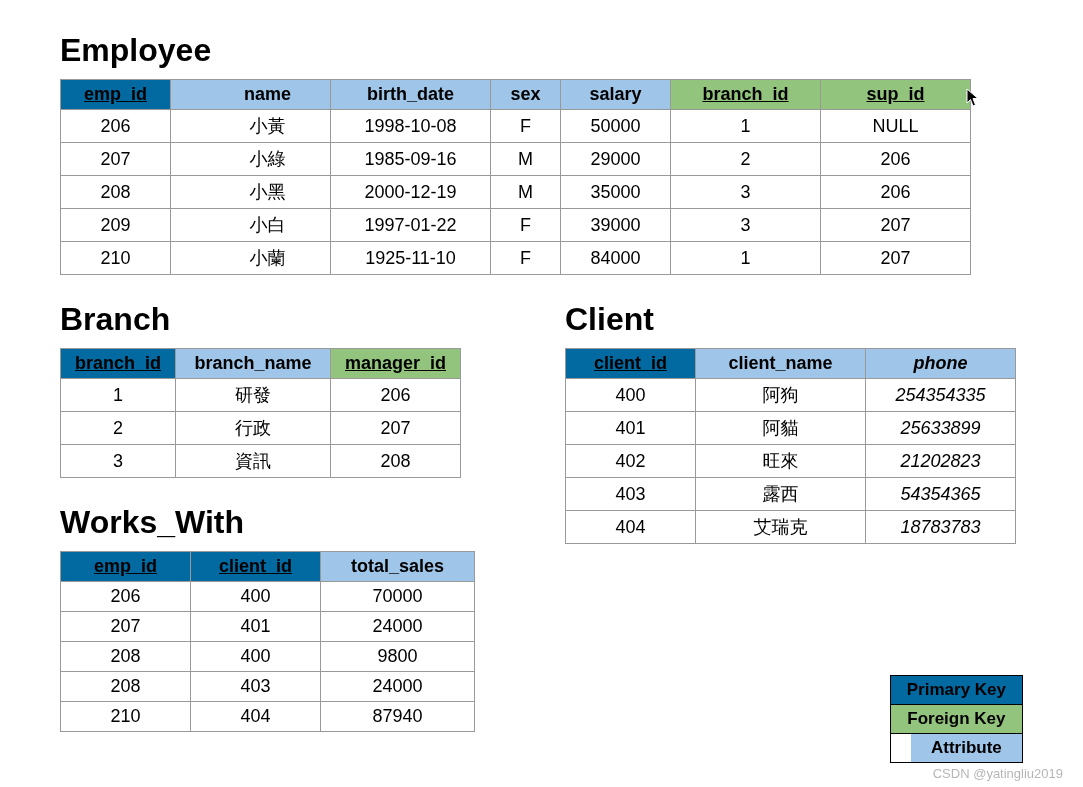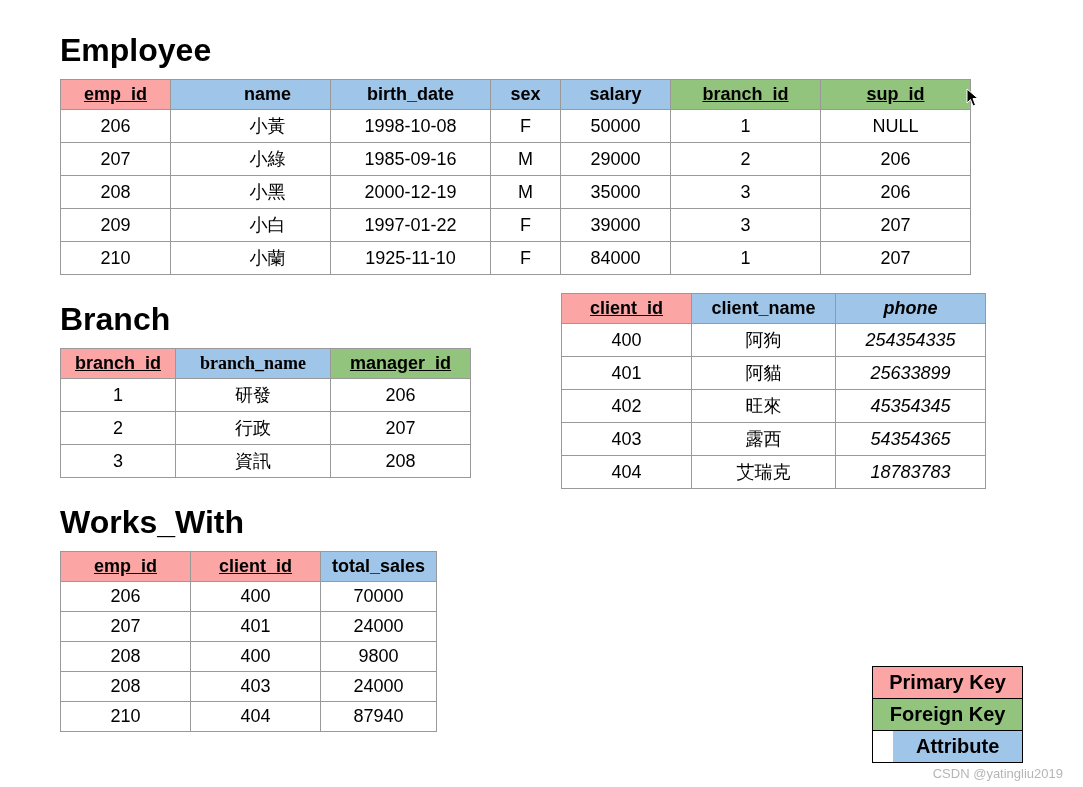--- a/index.html
+++ b/index.html
@@ -23,59 +23,59 @@
     border-collapse: collapse;
     font-size: 18px;
   }
   th, td {
     border: 1px solid #999;
     padding: 4px 10px;
     text-align: center;
     vertical-align: middle;
   }
   th { font-weight: 700; }
-  .pk { background: #fca5a5; text-decoration: underline; } 
+  .pk { background: #0369a1; text-decoration: underline; } 
   .fk { background: #93c47d; text-decoration: underline; } 
   .attr { background: #9fc5e8; } 
   .section { margin-bottom: 18px; }
 
   .row2 { display: flex; gap: 90px; align-items: flex-start; margin-top: 15px; }
   .col { display: flex; flex-direction: column; }
 
   
   .emp-table th:nth-child(1), .emp-table td:nth-child(1) { width: 110px; }
   .emp-table th:nth-child(2), .emp-table td:nth-child(2) { width: 160px; padding-left: 44px; }
   .emp-table th:nth-child(3), .emp-table td:nth-child(3) { width: 160px; }
   .emp-table th:nth-child(4), .emp-table td:nth-child(4) { width: 70px; }
   .emp-table th:nth-child(5), .emp-table td:nth-child(5) { width: 110px; }
   .emp-table th:nth-child(6), .emp-table td:nth-child(6) { width: 150px; }
   .emp-table th:nth-child(7), .emp-table td:nth-child(7) { width: 150px; }
 
   .branch-table th:nth-child(1), .branch-table td:nth-child(1) { width: 115px; }
-  .branch-table th:nth-child(2), .branch-table td:nth-child(2) { width: 155px; font-family: Liberation Serif, serif; }
-  .branch-table th:nth-child(3), .branch-table td:nth-child(3) { width: 140px; }
+  .branch-table th:nth-child(2), .branch-table td:nth-child(2) { width: 155px; }
+  .branch-table th:nth-child(3), .branch-table td:nth-child(3) { width: 130px; }
 
   .ww-table th:nth-child(1), .ww-table td:nth-child(1) { width: 130px; }
   .ww-table th:nth-child(2), .ww-table td:nth-child(2) { width: 130px; }
-  .ww-table th:nth-child(3), .ww-table td:nth-child(3) { width: 116px; }
+  .ww-table th:nth-child(3), .ww-table td:nth-child(3) { width: 154px; }
 
   .client-table th:nth-child(1), .client-table td:nth-child(1) { width: 130px; }
-  .client-table th:nth-child(2), .client-table td:nth-child(2) { width: 144px; }
+  .client-table th:nth-child(2), .client-table td:nth-child(2) { width: 170px; }
   .client-table th:nth-child(3), .client-table td:nth-child(3) { width: 150px; font-style: italic; }
 
   .legend {
     position: absolute;
     right: 60px;
     bottom: 24px;
     border: 1px solid #000;
   }
   .legend div {
     padding: 4px 16px;
     text-align: center;
-    font-size: 20px;
+    font-size: 17px;
     font-weight: 700;
     border-bottom: 1px solid #000;
   }
   .legend div:last-child { border-bottom: none; margin-left: 20px; }
 
   .watermark {
     position: absolute;
     right: 20px;
     bottom: 6px;
     font-size: 13px;
@@ -225,20 +225,21 @@
             <td>404</td>
             <td>87940</td>
           </tr>
         </tbody>
       </table>
     </div>
   </div>
 
   <div class="col">
     <div class="section">
+      <h2>Client</h2>
       <table class="client-table">
         <thead>
             <tr>
           <th class="pk">client_id</th>
           <th class="attr">client_name</th>
           <th class="attr">phone</th>
         </tr>
           </thead>
         <tbody>
           <tr>
@@ -247,21 +248,21 @@
             <td>254354335</td>
           </tr>
           <tr>
             <td>401</td>
             <td>阿貓</td>
             <td>25633899</td>
           </tr>
           <tr>
             <td>402</td>
             <td>旺來</td>
-            <td>45354345</td>
+            <td>21202823</td>
           </tr>
           <tr>
             <td>403</td>
             <td>露西</td>
             <td>54354365</td>
           </tr>
           <tr>
             <td>404</td>
             <td>艾瑞克</td>
             <td>18783783</td>

